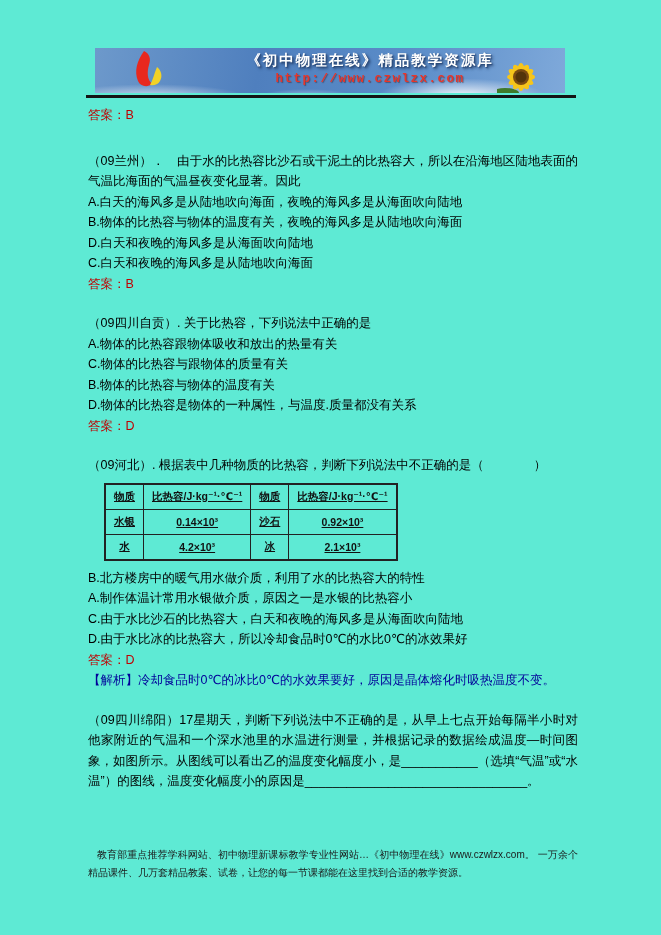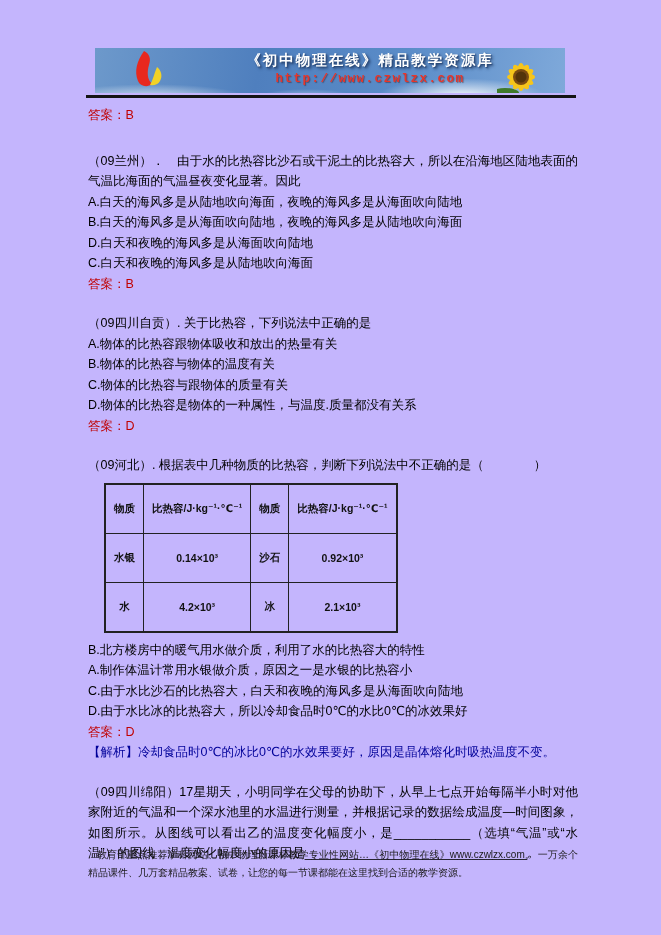--- a/index.html
+++ b/index.html
@@ -4,21 +4,21 @@
 <style>
   * { box-sizing: border-box; }
   html, body { margin: 0; padding: 0; }
   body {
     width: 661px; height: 935px;
     background: #ffffff;
     font-family: "Liberation Sans", "DejaVu Sans", sans-serif;
     font-size: 12.5px;
     color: #000000;
   }
-  .page { position: relative; width: 661px; height: 935px; overflow: hidden; background:#c4b5fd; }
+  .page { position: relative; width: 661px; height: 935px; overflow: hidden; background:#5eead4; }
   .content { position: absolute; left: 88px; top: 48px; width: 490px; }
 
   
   .banner {
     position: relative;
     margin-left: 7px;
     width: 470px; height: 45px;
     overflow: hidden;
     background:
       radial-gradient(ellipse 120px 26px at 78% 108%, rgba(255,255,255,0.95), rgba(255,255,255,0) 70%),
@@ -63,25 +63,26 @@
   
   .heat-table {
     border-collapse: collapse;
     margin: 7px 0 7px 16px;
     font-size: 10.5px;
     font-weight: bold;
     color: #111;
   }
   .heat-table th, .heat-table td {
     border: 1px solid #222;
-    padding: 17px 8px;
+    padding: 5px 8px;
     height: 19px;
     text-align: center;
     white-space: nowrap;
     font-weight: bold;
+    text-decoration: underline;
   }
   .heat-table { border: 2px solid #222; }
   .heat-table th { font-weight: bold; }
 
   
   .footer {
     position: absolute; left: 88px; top: 846px; width: 490px;
     font-size: 10px; line-height: 18px;
     color: #1a1a1a;
     text-align: justify;
@@ -123,31 +124,31 @@
         </svg>
       </span>
     </div>
     <div class="rule"></div>
 
     <p class="answer top-answer">答案：B</p>
 
     <section class="question first">
       <p class="stem">（09兰州）．　由于水的比热容比沙石或干泥土的比热容大，所以在沿海地区陆地表面的气温比海面的气温昼夜变化显著。因此</p>
       <p class="option">A.白天的海风多是从陆地吹向海面，夜晚的海风多是从海面吹向陆地</p>
-      <p class="option">B.白天的海风多是从海面吹向陆地，夜晚的海风多是从陆地吹向海面</p>
+      <p class="option">B.物体的比热容与物体的温度有关，夜晚的海风多是从陆地吹向海面</p>
       <p class="option">D.白天和夜晚的海风多是从海面吹向陆地</p>
       <p class="option">C.白天和夜晚的海风多是从陆地吹向海面</p>
       <p class="answer">答案：B</p>
     </section>
 
     <section class="question">
       <p class="stem">（09四川自贡）. 关于比热容，下列说法中正确的是</p>
       <p class="option">A.物体的比热容跟物体吸收和放出的热量有关</p>
+      <p class="option">C.物体的比热容与跟物体的质量有关</p>
       <p class="option">B.物体的比热容与物体的温度有关</p>
-      <p class="option">C.物体的比热容与跟物体的质量有关</p>
       <p class="option">D.物体的比热容是物体的一种属性，与温度.质量都没有关系</p>
       <p class="answer">答案：D</p>
     </section>
 
     <section class="question">
       <p class="stem">（09河北）. 根据表中几种物质的比热容，判断下列说法中不正确的是（　　　　）</p>
       <table class="heat-table">
         <tbody>
           <tr>
             <th>物质</th>
@@ -171,19 +172,19 @@
       </table>
       <p class="option">B.北方楼房中的暖气用水做介质，利用了水的比热容大的特性</p>
       <p class="option">A.制作体温计常用水银做介质，原因之一是水银的比热容小</p>
       <p class="option">C.由于水比沙石的比热容大，白天和夜晚的海风多是从海面吹向陆地</p>
       <p class="option">D.由于水比冰的比热容大，所以冷却食品时0℃的水比0℃的冰效果好</p>
       <p class="answer">答案：D</p>
       <p class="analysis">【解析】冷却食品时0℃的冰比0℃的水效果要好，原因是晶体熔化时吸热温度不变。</p>
     </section>
 
     <section class="question">
-      <p class="stem">（09四川绵阳）17星期天，小明同学在父母的协助下，从早上七点开始每隔半小时对他家附近的气温和一个深水池里的水温进行测量，并根据记录的数据绘成温度—时间图象，如图所示。从图线可以看出乙的温度变化幅度小，是___________（选填“气温”或“水温”）的图线，温度变化幅度小的原因是________________________________。</p>
+      <p class="stem">（09四川绵阳）17星期天，判断下列说法中不正确的是，从早上七点开始每隔半小时对他家附近的气温和一个深水池里的水温进行测量，并根据记录的数据绘成温度—时间图象，如图所示。从图线可以看出乙的温度变化幅度小，是___________（选填“气温”或“水温”）的图线，温度变化幅度小的原因是________________________________。</p>
     </section>
 
   </div>
 
   <div class="footer">教育部重点推荐学科网站、初中物理新课标教学专业性网站…《初中物理在线》www.czwlzx.com。 一万余个精品课件、几万套精品教案、试卷，让您的每一节课都能在这里找到合适的教学资源。</div>
 </div>
 
 </body></html>

